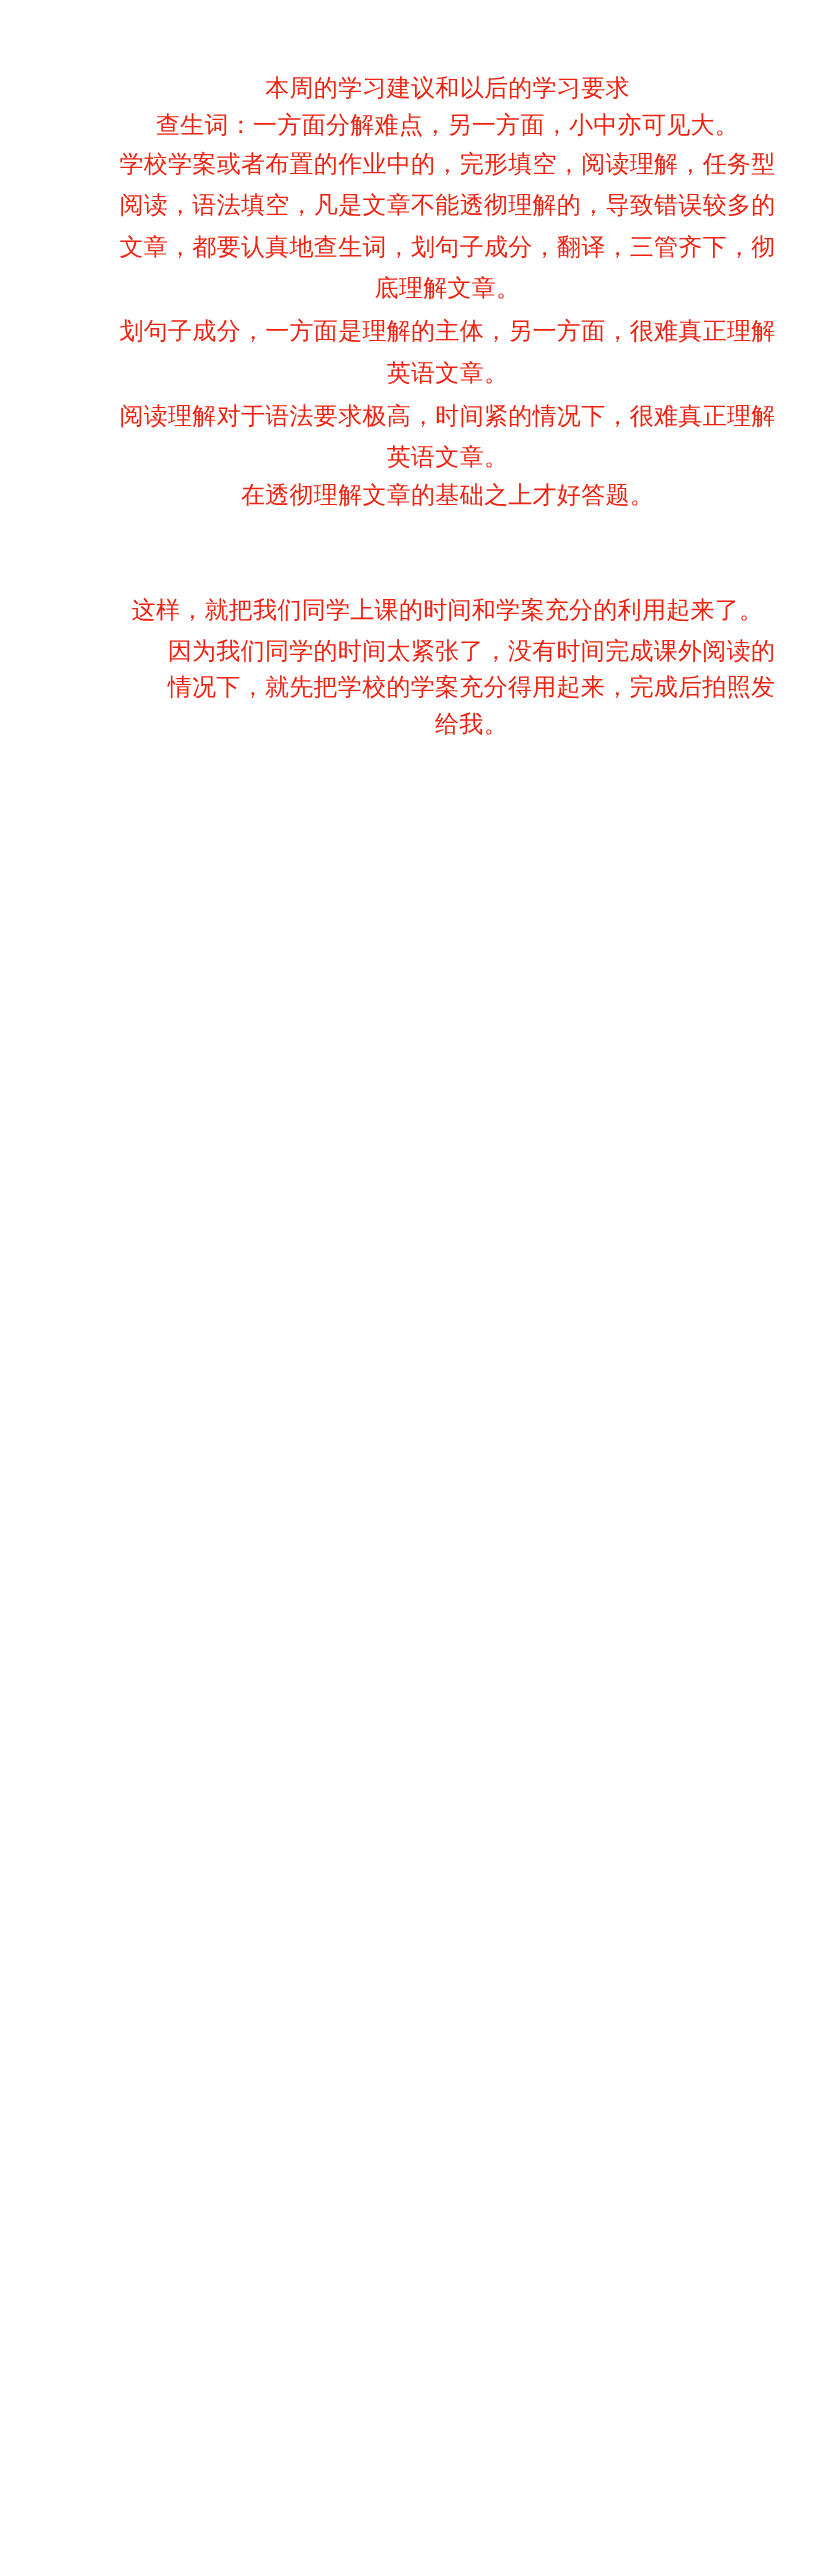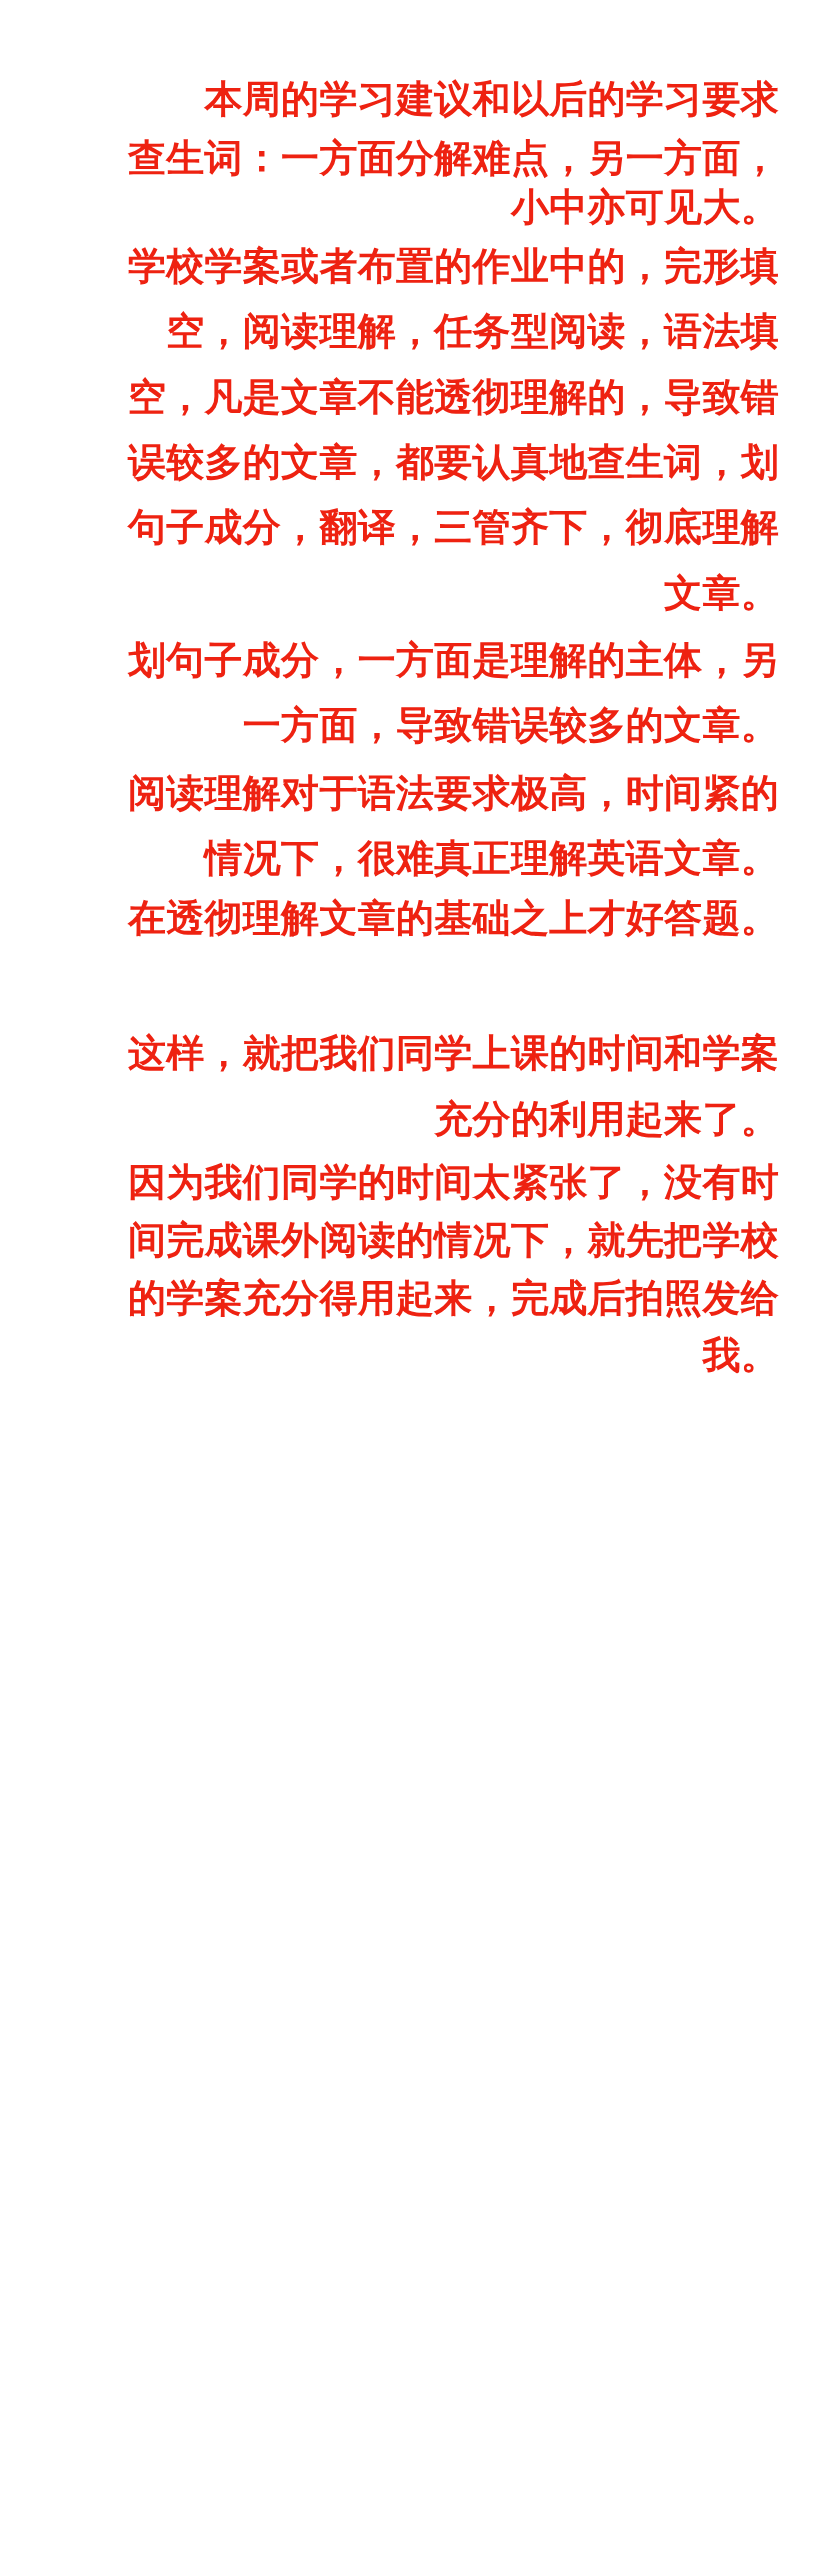--- a/index.html
+++ b/index.html
@@ -18,52 +18,53 @@
     min-height: 2643px;
     background: #ffffff;
     box-sizing: border-box;
     padding: 67px 62px 41px 116px;
   }
   .doc-body {
     display: block;
   }
   .para {
     color: #ee2211;
-    font-weight: bold;
-    font-size: 38px;
+    font-weight: normal;
+    font-size: 24px;
     line-height: 1.72;
     letter-spacing: 0.3px;
     margin: 0 0 2.1px 0;
-    text-align: right;
+    text-align: center;
     word-break: break-all;
   }
   .para.tight {
     line-height: 1.28;
   }
   .para.semi {
     line-height: 1.52;
+    margin-left: 48px;
   }
   .gap-block {
     height: 77px;
   }
 </style>
 </head>
 <body>
 
 <div class="page">
   <div class="doc-body">
 
     <p class="para">本周的学习建议和以后的学习要求</p>
 
 
     <p class="para tight">查生词：一方面分解难点，另一方面，小中亦可见大。</p>
 
     <p class="para">学校学案或者布置的作业中的，完形填空，阅读理解，任务型阅读，语法填空，凡是文章不能透彻理解的，导致错误较多的文章，都要认真地查生词，划句子成分，翻译，三管齐下，彻底理解文章。</p>
 
-    <p class="para">划句子成分，一方面是理解的主体，另一方面，导致错误较多的文章。</p>
+    <p class="para">划句子成分，一方面是理解的主体，另一方面，很难真正理解英语文章。</p>
 
     <p class="para">阅读理解对于语法要求极高，时间紧的情况下，很难真正理解英语文章。</p>
 
 
     <p class="para tight">在透彻理解文章的基础之上才好答题。</p>
 
 
     <div class="gap-block"></div>
 
     <p class="para">这样，就把我们同学上课的时间和学案充分的利用起来了。</p>

